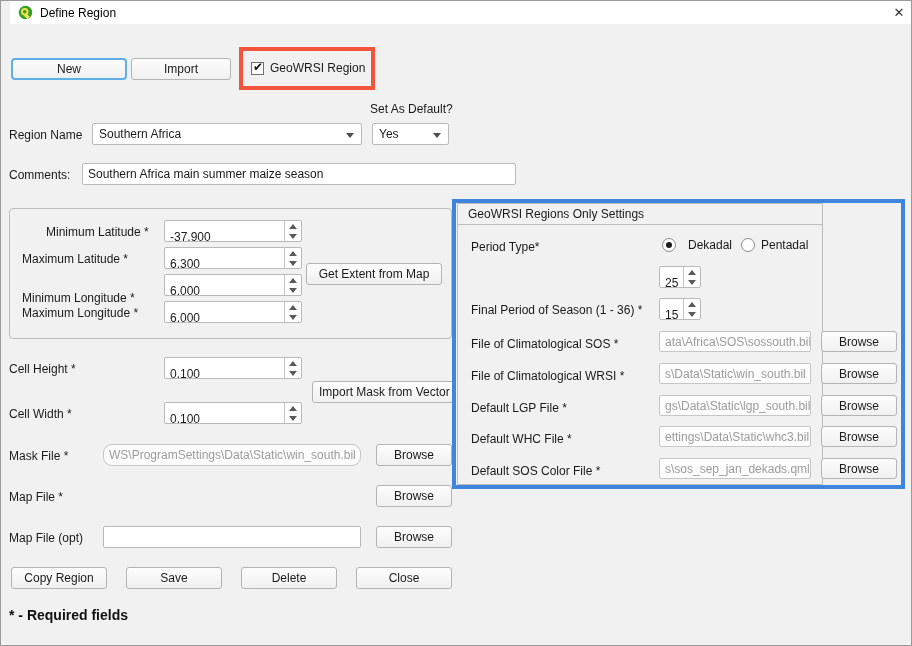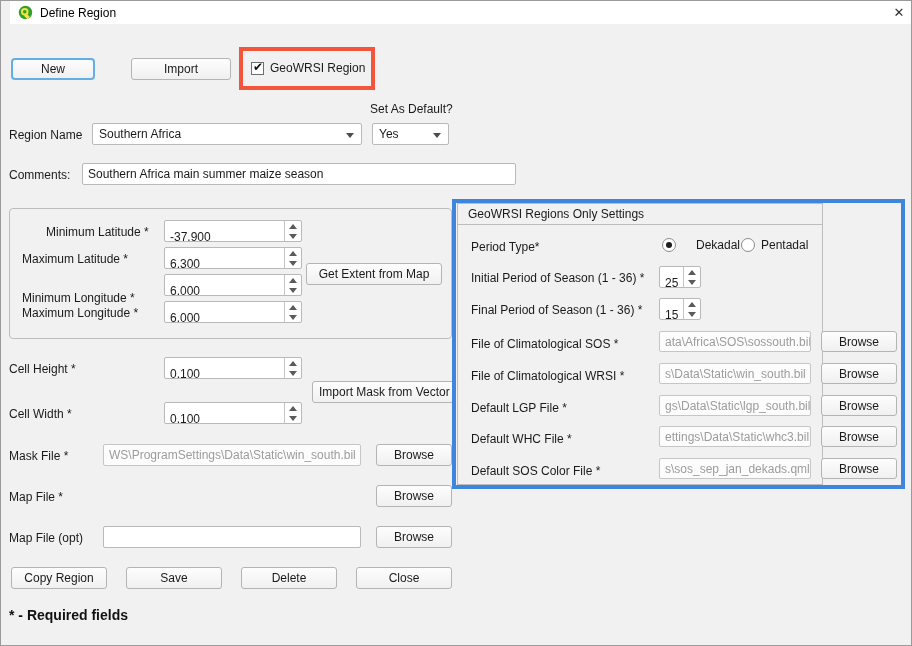--- a/index.html
+++ b/index.html
@@ -70,21 +70,21 @@
     <svg class="qgis-icon" viewBox="0 0 20 20">
       <circle cx="10" cy="10" r="9" fill="#34a02c"></circle>
       <circle cx="9" cy="9" r="5" fill="#f3e24a"></circle>
       <circle cx="9" cy="9" r="2.4" fill="#34a02c"></circle>
       <rect x="11" y="11" width="7" height="4.5" rx="1" transform="rotate(45 11 11)" fill="#f3e24a"></rect>
     </svg>
     <span class="title-text">Define Region</span>
     <span class="close-btn">✕</span>
   </div>
 
-  <div class="btn btn-default" style="left:10px; top:57px; width:84px;">New</div>
+  <div class="btn btn-default" style="left:10px; top:57px; width:116px;">New</div>
   <div class="btn" style="left:130px; top:57px; width:100px;">Import</div>
 
   <div style="position:absolute; left:250px; top:60px; display:flex; align-items:center;">
     <span class="checkbox-box">
         <span class="mark">✔</span>
       </span>
     <span class="lbl" style="position:static; margin-left:6px;">GeoWRSI Region</span>
   </div>
   <div class="hl-red" style="left:238px; top:46px; width:136px; height:43px;"></div>
 
@@ -180,21 +180,21 @@
         <div class="sb">
           <span class="tri-up"></span>
         </div>
         <div class="sb">
           <span class="tri-dn"></span>
         </div>
       </div>
   </div>
 
   <div class="lbl" style="left:8px; top:448px;">Mask File *</div>
-  <div class="field path" style="left:102px; top:443px; width:258px;">WS\ProgramSettings\Data\Static\win_south.bil</div>
+  <div class="field path" style="left:102px; top:443px; width:258px;border-radius:9px;">WS\ProgramSettings\Data\Static\win_south.bil</div>
   <div class="btn" style="left:375px; top:443px; width:76px;">Browse</div>
 
   <div class="lbl" style="left:8px; top:489px;">Map File *</div>
   <div class="btn" style="left:375px; top:484px; width:76px;">Browse</div>
 
   <div class="lbl" style="left:8px; top:530px;">Map File (opt)</div>
   <div class="field" style="left:102px; top:525px; width:258px;"></div>
   <div class="btn" style="left:375px; top:525px; width:76px;">Browse</div>
 
   <div class="btn" style="left:10px; top:566px; width:96px;">Copy Region</div>
@@ -206,28 +206,27 @@
 
   <div class="groupbox" style="left:456px; top:202px; width:366px; height:282px; border-radius:0;">
     <div class="gb-title-row">GeoWRSI Regions Only Settings</div>
   </div>
 
   <div class="lbl" style="left:470px; top:239px;">Period Type*</div>
   <div style="position:absolute; left:661px; top:237px; display:flex; align-items:center;">
     <span class="radio">
         <span class="dot"></span>
       </span>
-    <span class="lbl" style="position:static; margin-left:20px;text-align:right;">Dekadal</span>
+    <span class="lbl" style="position:static; margin-left:12px;text-align:right;">Dekadal</span>
   </div>
   <div style="position:absolute; left:740px; top:237px; display:flex; align-items:center;">
     <span class="radio"></span>
     <span class="lbl" style="position:static; margin-left:6px;">Pentadal</span>
   </div>
 
-  <div class="lbl" style="left:470px; top:270px;">Initial Period of Season (1 - 36) *</div>
   <div class="spin" style="left:658px; top:265px; width:42px;">
     <div class="val">25</div>
     <div class="btns">
         <div class="sb">
           <span class="tri-up"></span>
         </div>
         <div class="sb">
           <span class="tri-dn"></span>
         </div>
       </div>

